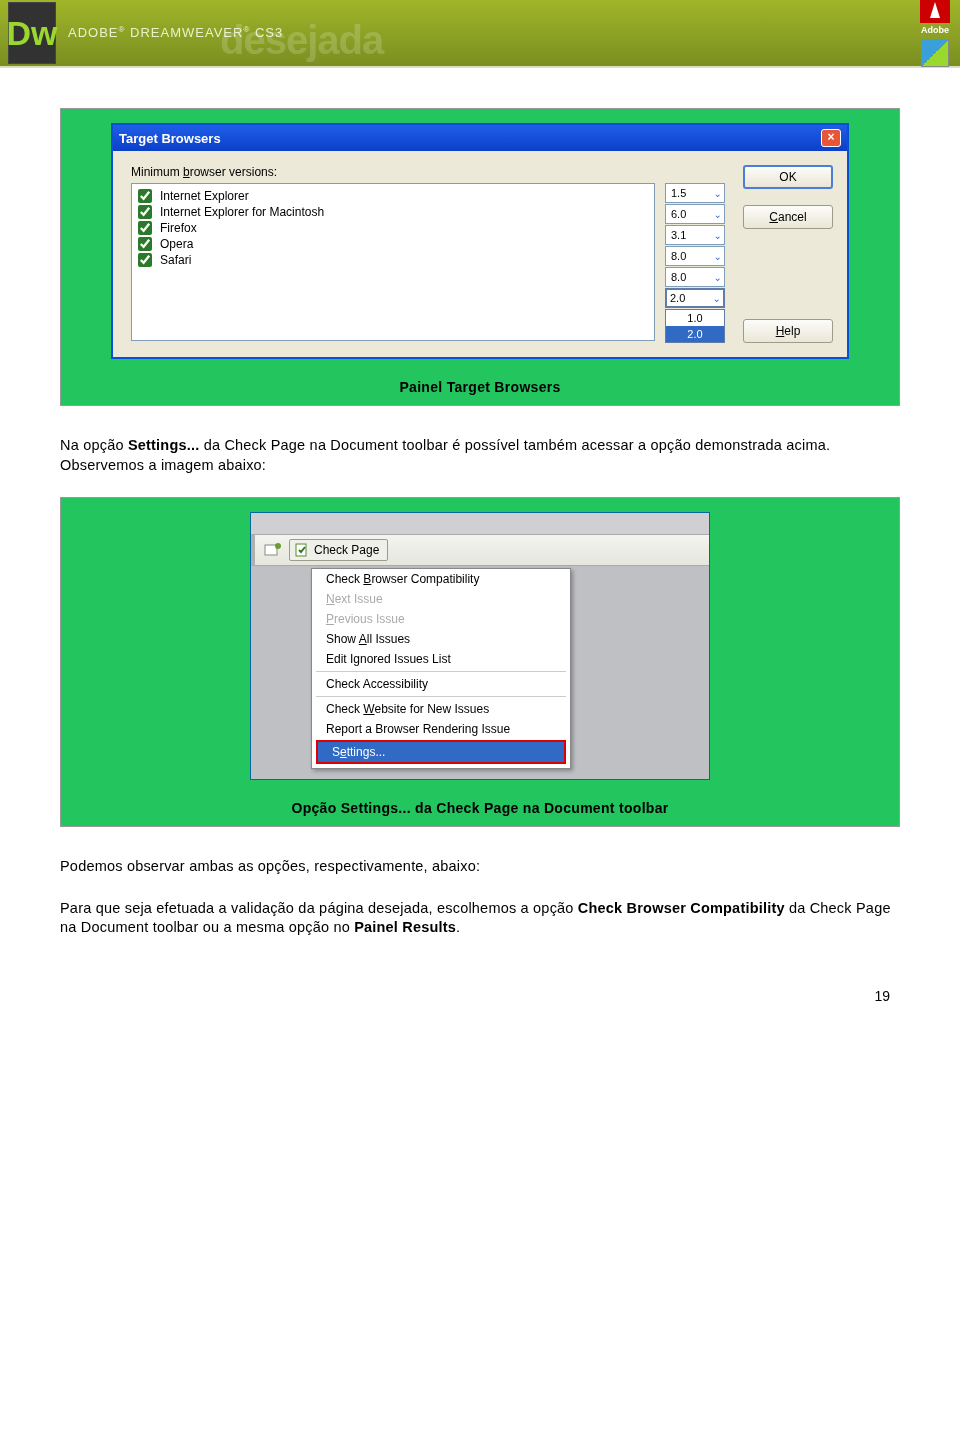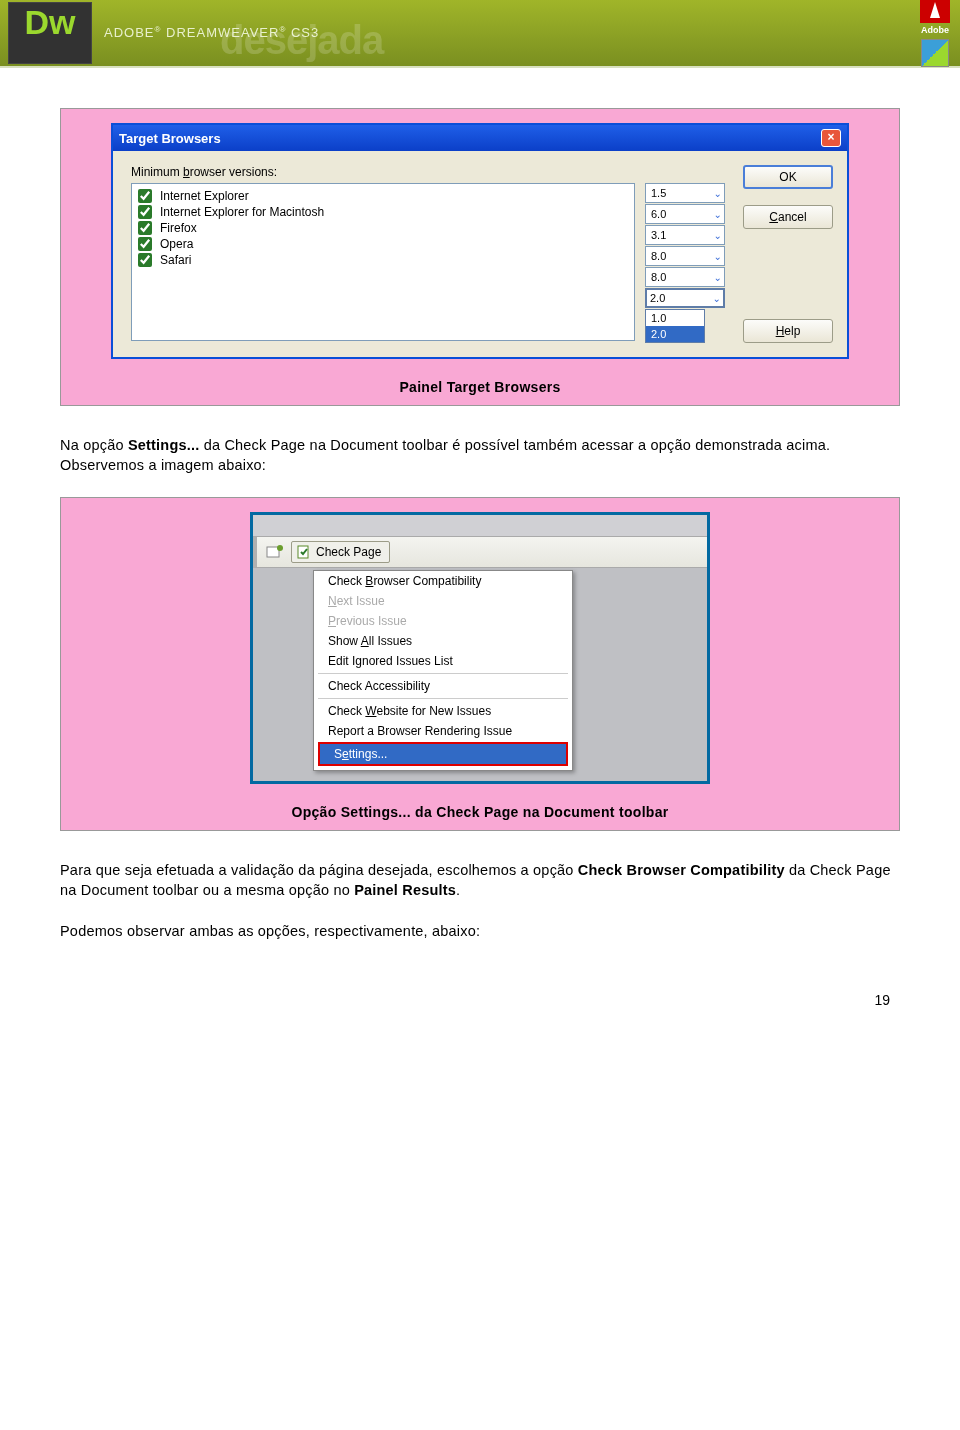--- a/index.html
+++ b/index.html
@@ -15,25 +15,26 @@
   .header-banner {
     background: linear-gradient(180deg, #a0b529 0%, #8da225 50%, #7a8f20 100%);
     height: 68px;
     position: relative;
     display: flex;
     align-items: center;
     border-bottom: 2px solid #d8e0c0;
   }
   .dw-logo-box {
     background: #323232;
-    width: 84px;
+    width: 48px;
     height: 62px;
     margin: 0 12px 0 8px;
     border: 1px solid #444;
     display: flex;
+    align-items: center;
     justify-content: center;
   }
   .dw-logo-box span {
     color: #9bd82e;
     font-size: 34px;
     font-weight: bold;
     font-family: Arial, sans-serif;
   }
   .product-name {
     color: #e8f0cc;
@@ -77,21 +78,21 @@
     background: linear-gradient(135deg, #3b9fd8 50%, #9bd82e 50%);
     margin: 4px auto 0 auto;
     border: 1px solid #888;
   }
 
   .content { padding: 40px 60px 20px 60px; }
 
   
   .figure-box {
     border: 1px solid #999;
-    background: #f9a8d4;
+    background: #22c55e;
     padding: 14px 50px 10px 50px;
     margin-bottom: 30px;
   }
   .figure-caption {
     text-align: center;
     font-weight: bold;
     font-size: 14px;
     margin-top: 20px;
     letter-spacing: 0.3px;
   }
@@ -147,23 +148,24 @@
     display: flex;
     align-items: center;
     padding: 1px 6px;
   }
   .browser-row input[type=checkbox] {
     accent-color: #2a7a2a;
     width: 14px; height: 14px;
     margin-right: 8px;
   }
   .version-col {
-    width: 80px;
+    width: 60px;
     display: flex;
     flex-direction: column;
+    text-align: center;
   }
   .version-cell {
     background: #fff;
     border: 1px solid #7f9db9;
     height: 20px;
     margin-bottom: 1px;
     display: flex;
     align-items: center;
     padding: 0 2px 0 5px;
     font-size: 11px;
@@ -206,21 +208,21 @@
     font-size: 14.5px;
     line-height: 1.35;
     margin: 22px 0;
     letter-spacing: 0.2px;
   }
   .para b { font-weight: bold; }
 
   
   .menu-shot {
     background: #bfc0c4;
-    border: 3px solid #0369a1;
+    border: 1px solid #0369a1;
     width: 460px;
     margin: 0 auto;
   }
   .menu-toolbar {
     background: linear-gradient(180deg, #f4f4f0 0%, #e6e6de 100%);
     border-bottom: 1px solid #aaa;
     padding: 4px 8px;
     display: flex;
     align-items: center;
     gap: 6px;
@@ -405,21 +407,21 @@
         <div class="item">Check <u>W</u>ebsite for New Issues</div>
         <div class="item">Report a Browser Rendering Issue</div>
         <div class="highlight">
           <div class="item">S<u>e</u>ttings...</div>
         </div>
       </div>
     </div>
     <div class="figure-caption">Opção Settings... da Check Page na Document toolbar</div>
   </div>
 
+  <p class="para">Podemos observar ambas as opções, respectivamente, abaixo:</p>
+
   <p class="para">
     <span>Para que seja efetuada a validação da página desejada, escolhemos a opção </span><b>Check Browser Compatibility</b><span> da Check Page na Document toolbar ou a mesma opção no </span><b>Painel Results</b><span>.</span>
   </p>
 
-  <p class="para">Podemos observar ambas as opções, respectivamente, abaixo:</p>
-
   <div class="page-num">19</div>
 
 </div>
 
 </body></html>

